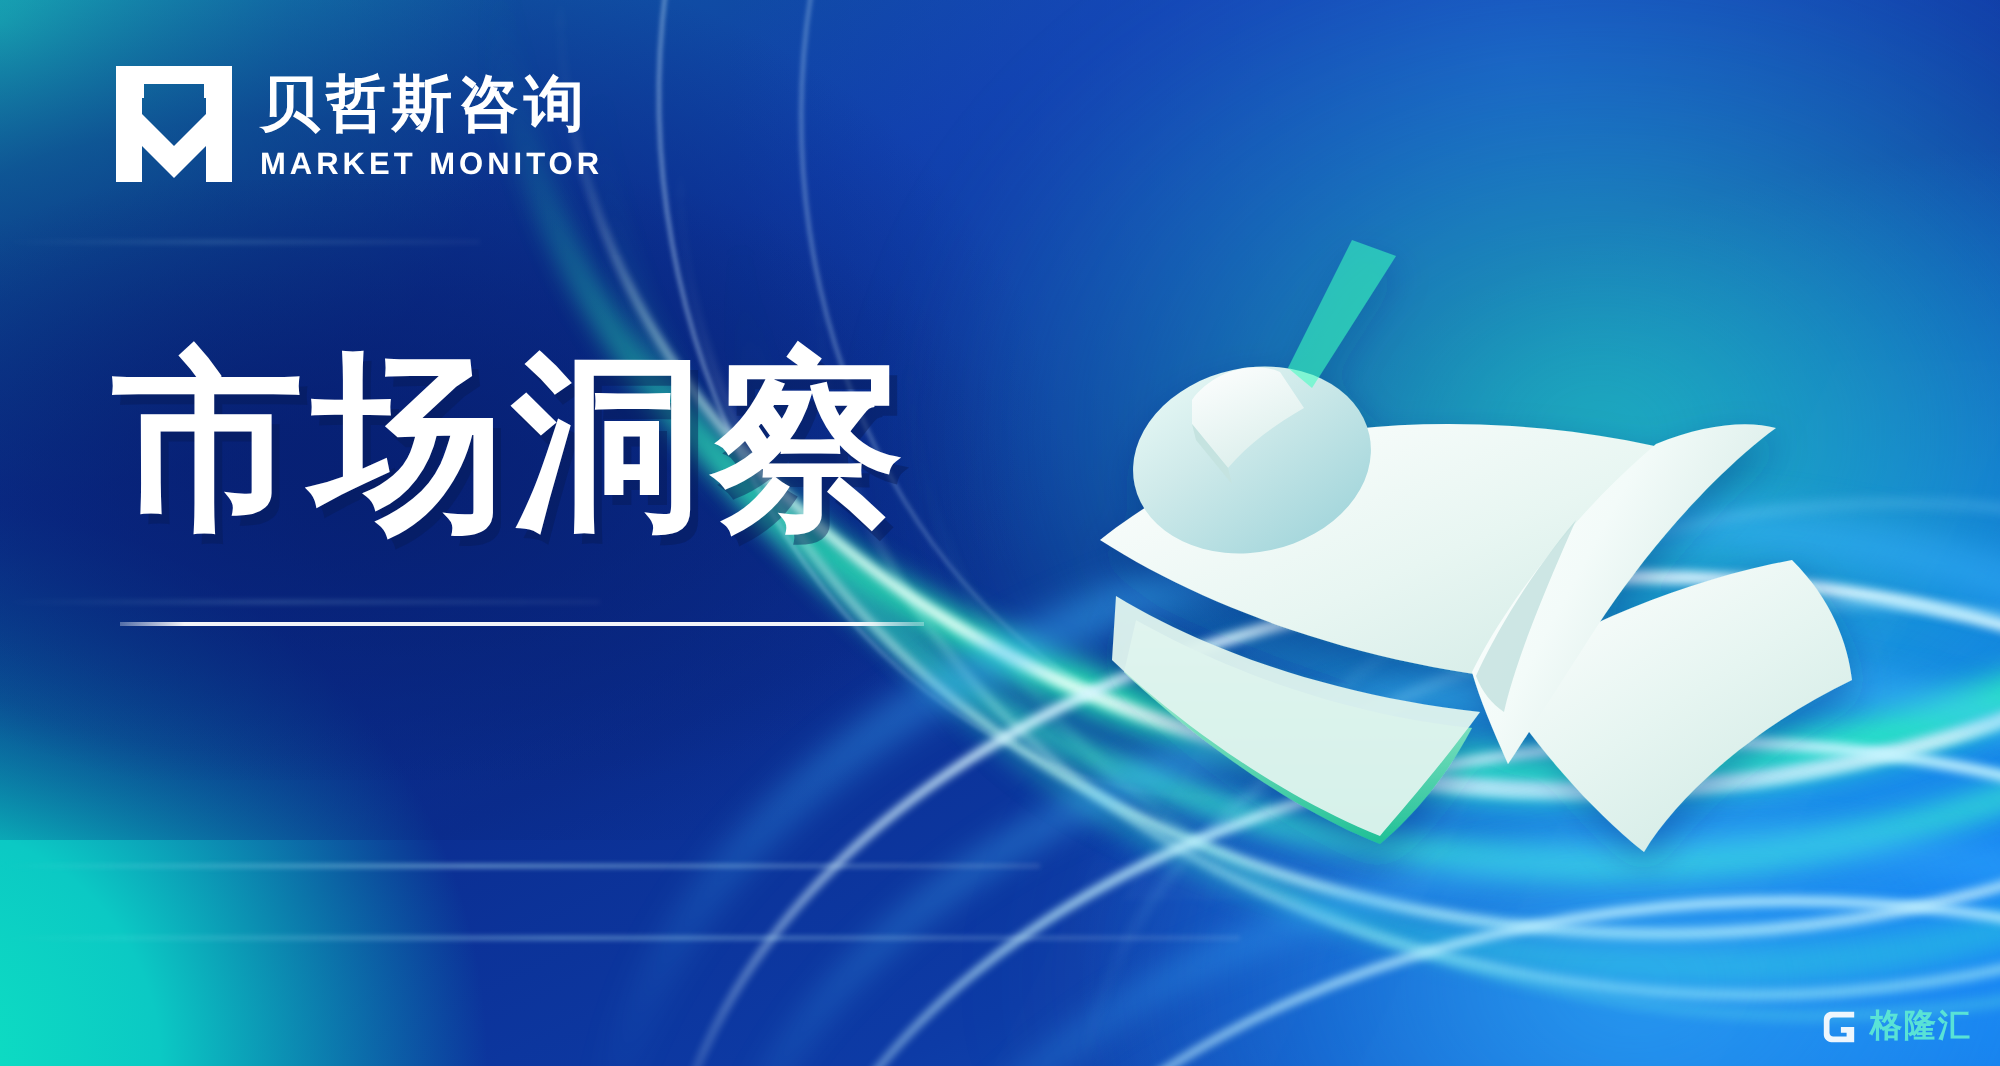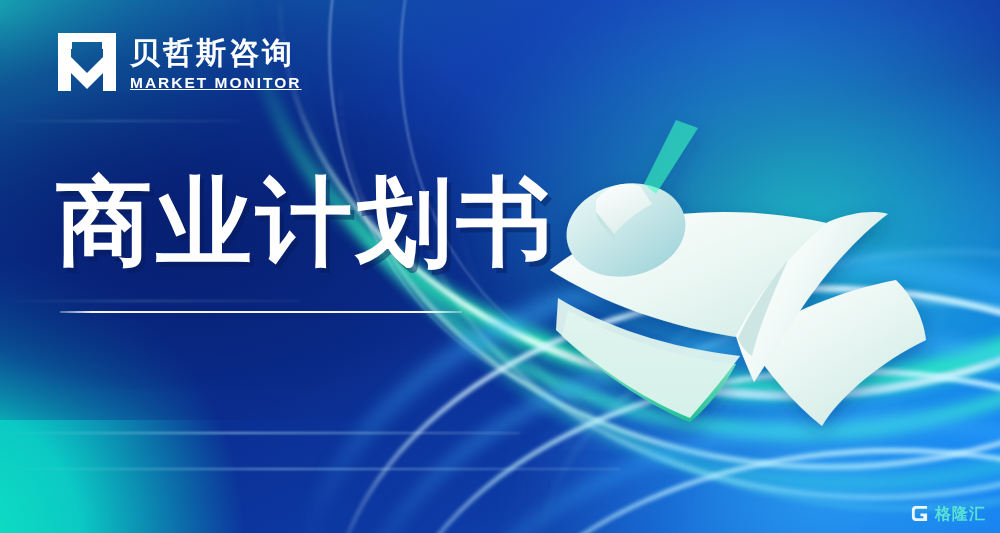--- a/index.html
+++ b/index.html
@@ -63,21 +63,21 @@
 
   
   .logo{position:absolute;left:58px;top:33px;display:flex;align-items:center;gap:14px;}
   .logo-mark{width:58px;height:62px;position:relative;flex:none;}
   .brand-cn{
     color:#fff;font-size:30px;font-weight:bold;letter-spacing:3px;
     line-height:1;margin:0 0 7px 0;white-space:nowrap;
   }
   .brand-en{
     color:#fff;font-size:15.5px;font-weight:bold;letter-spacing:2.0px;
-    line-height:1;white-space:nowrap;text-decoration:underline;
+    line-height:1;white-space:nowrap;
   }
 
   
   .headline{
     position:absolute;left:56px;top:174px;
     color:#ffffff;
     font-size:96px;font-weight:bold;letter-spacing:4px;line-height:1;
     text-shadow:4px 5px 0 rgba(6,26,86,.45);
     white-space:nowrap;
   }
@@ -167,21 +167,21 @@
           <path d="M3 14 L29 40 L55 14 L55 30 L29 56 L3 30 Z"></path>
         </g>
       </svg>
     </div>
     <div>
       <div class="brand-cn">贝哲斯咨询</div>
       <div class="brand-en">MARKET MONITOR</div>
     </div>
   </div>
 
-  <div class="headline">商业计划书</div>
+  <div class="headline">市场洞察</div>
   <div class="divider"></div>
 
   <div class="book">
     <svg viewBox="0 0 400 290" aria-hidden="true">
       <defs>
         <linearGradient id="pgL" x1="0" y1="0" x2="1" y2="1">
           <stop offset="0%" stop-color="#ffffff"></stop>
           <stop offset="55%" stop-color="#e8f6f2"></stop>
           <stop offset="100%" stop-color="#cfe9e4"></stop>
         </linearGradient>

